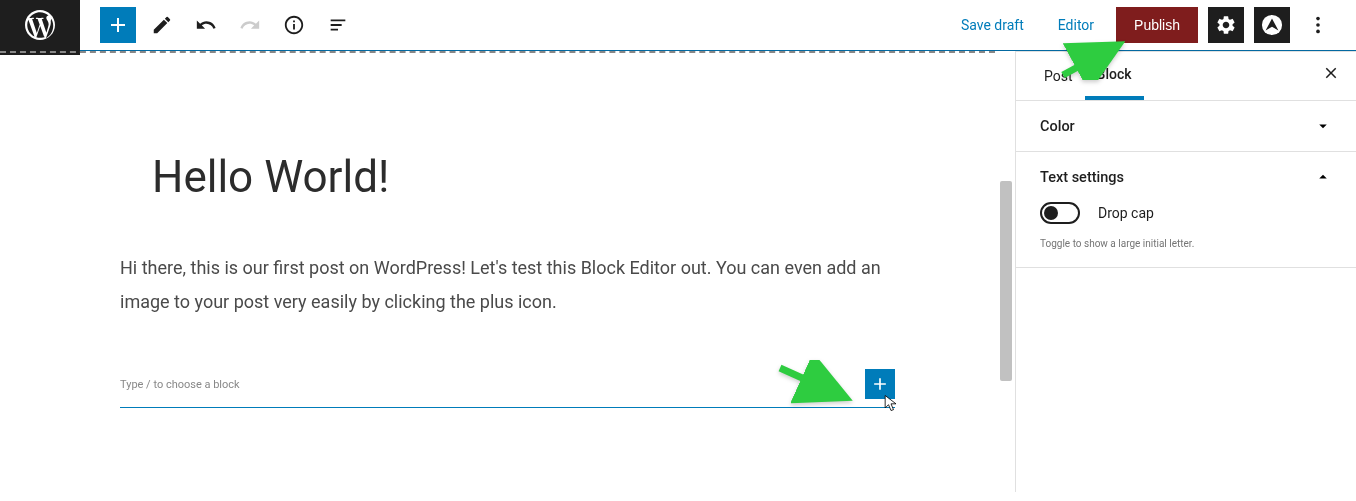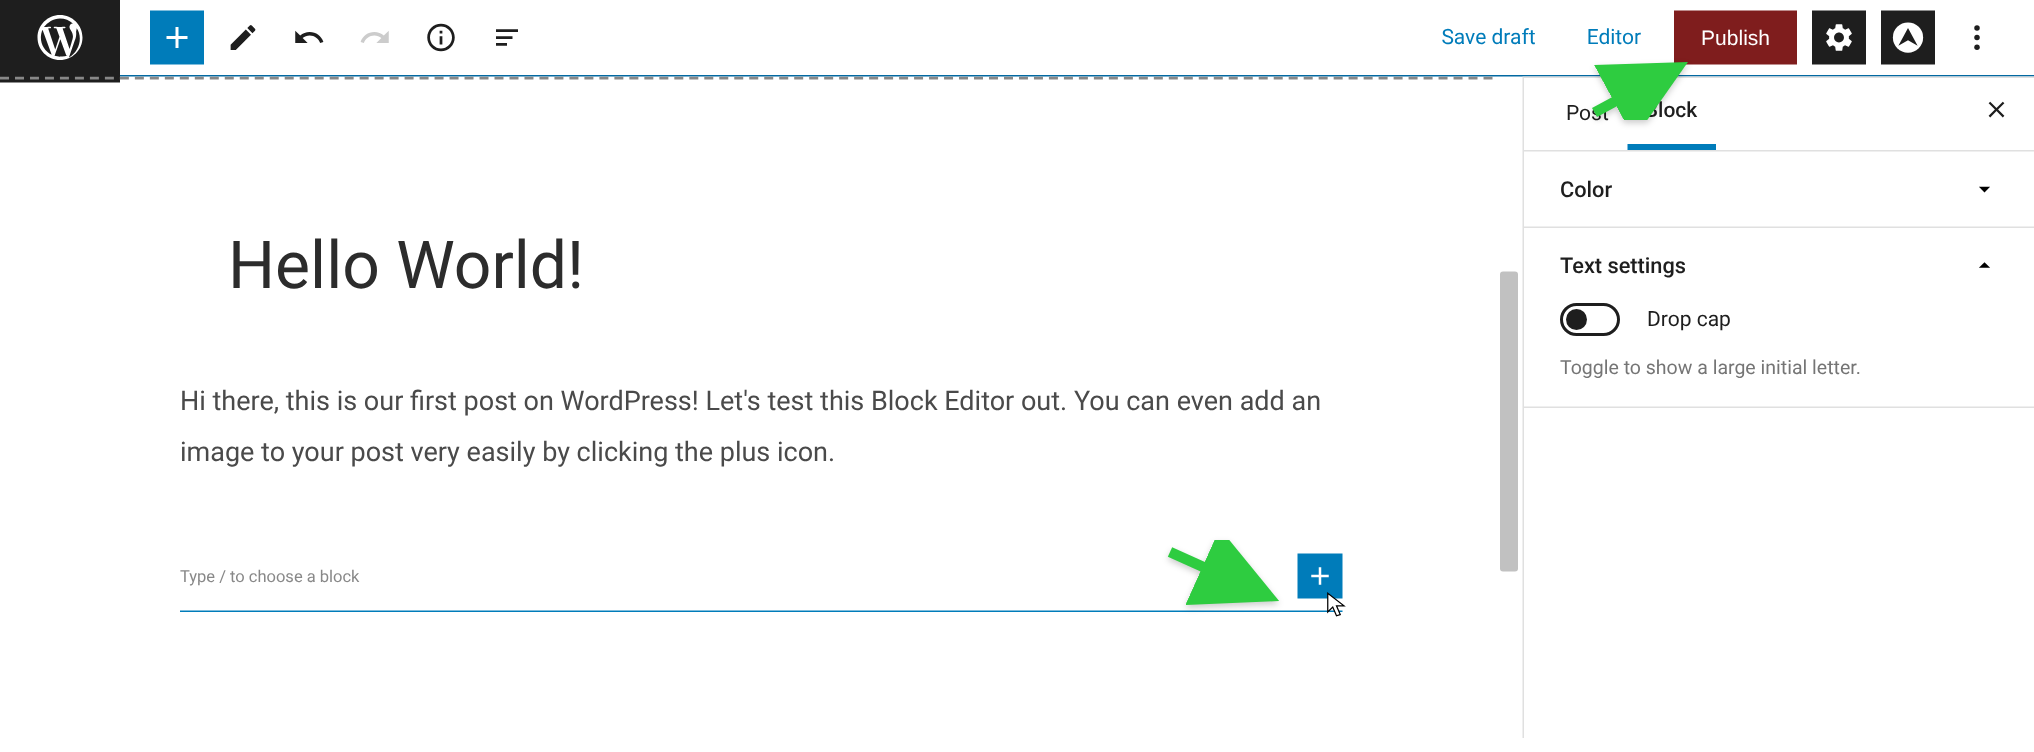--- a/index.html
+++ b/index.html
@@ -55,21 +55,21 @@
 .block-desc-text p { font-size: 14px; color: #555; line-height: 1.6; }
 .panel { border-bottom: 1px solid #e0e0e0; }
 .panel-header { display: flex; align-items: center; justify-content: space-between; padding: 16px 24px; cursor: pointer; }
 .panel-header h4 { font-size: 14.5px; font-weight: 500; }
 .chevron { width: 18px; height: 18px; }
 .panel-body { padding: 0 24px 18px 24px; }
 .toggle-row { display: flex; align-items: center; gap: 18px; margin-bottom: 14px; }
 .toggle { width: 40px; height: 22px; border: 2px solid #1e1e1e; border-radius: 11px; position: relative; cursor: pointer; }
 .toggle::after { content: ''; position: absolute; width: 14px; height: 14px; background: #1e1e1e; border-radius: 50%; top: 2px; left: 2px; }
 .toggle-label { font-size: 14px; }
-.hint { font-size: 13px; color: #757575; }
+.hint { font-size: 10px; color: #757575; }
 
 
 .arrow { position: absolute; pointer-events: none; }
 .arrow svg { filter: drop-shadow(0 2px 2px rgba(0,0,0,0.2)); }
 
 
 .scroll-track { position: absolute; right: 0; top: 0; bottom: 0; width: 18px; }
 </style>
 </head>
 <body>

